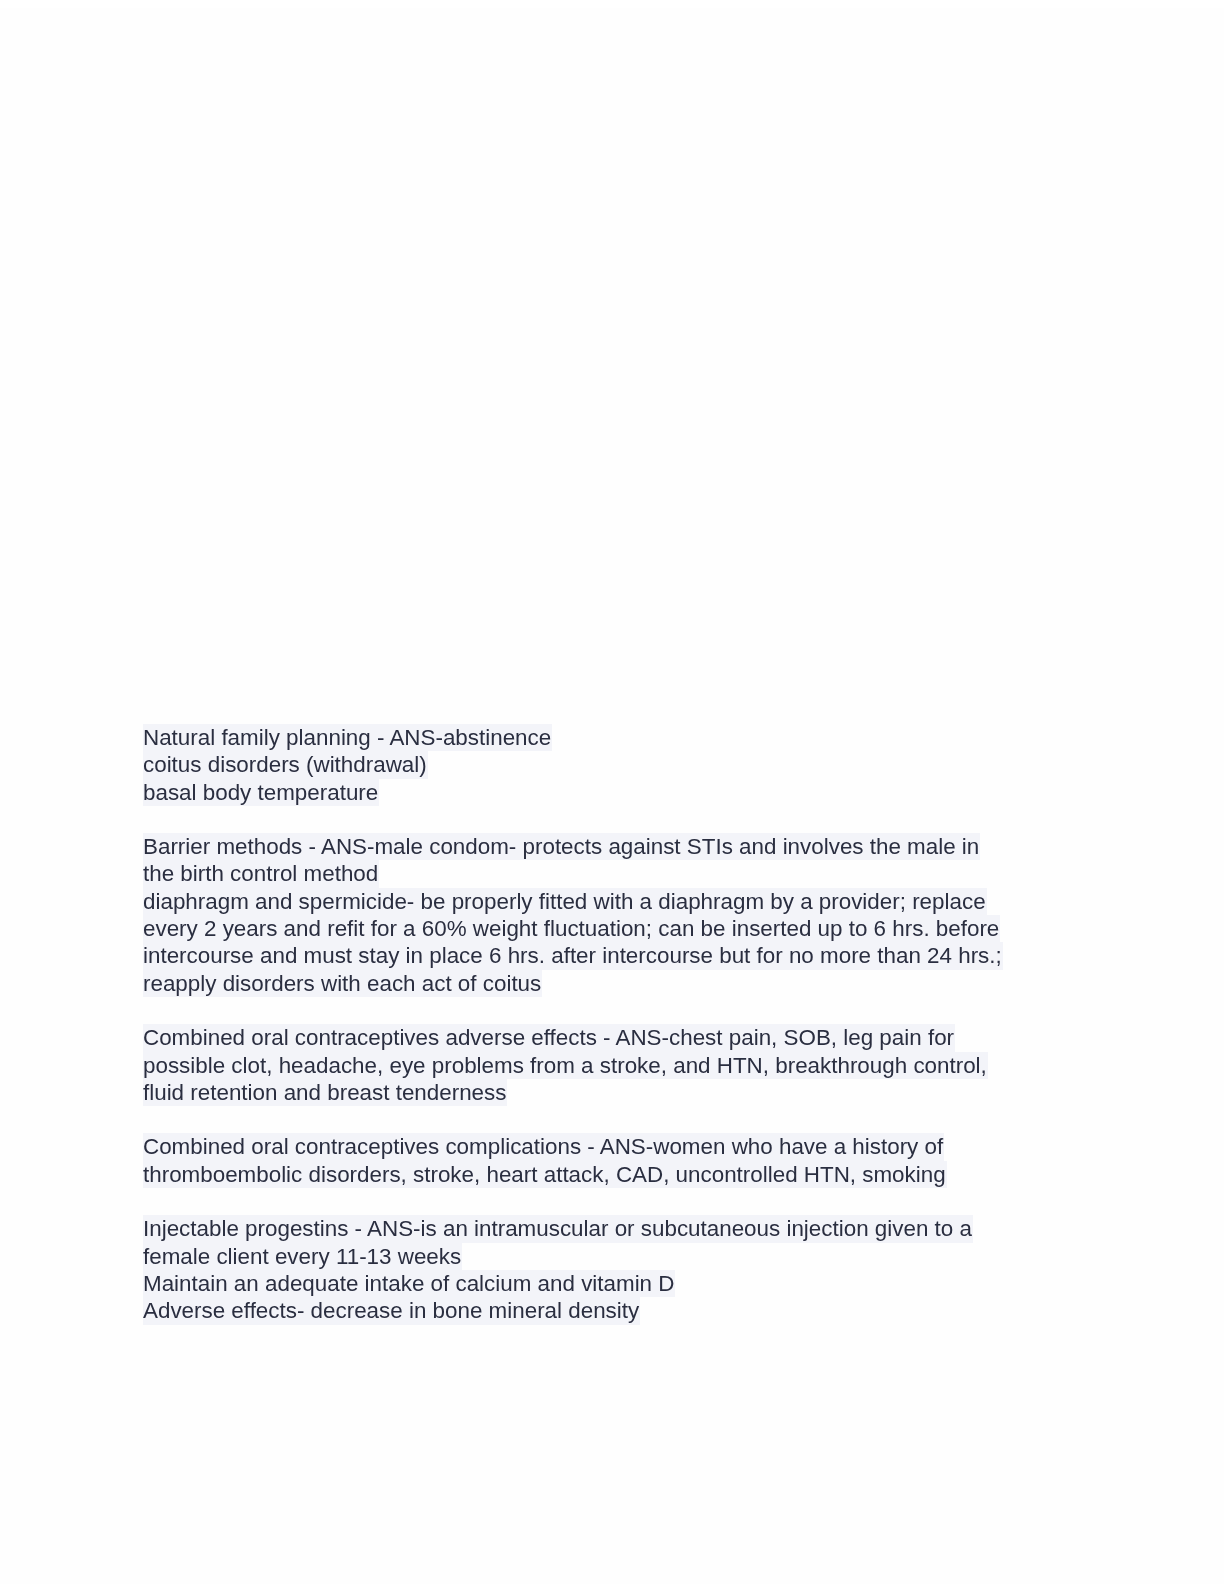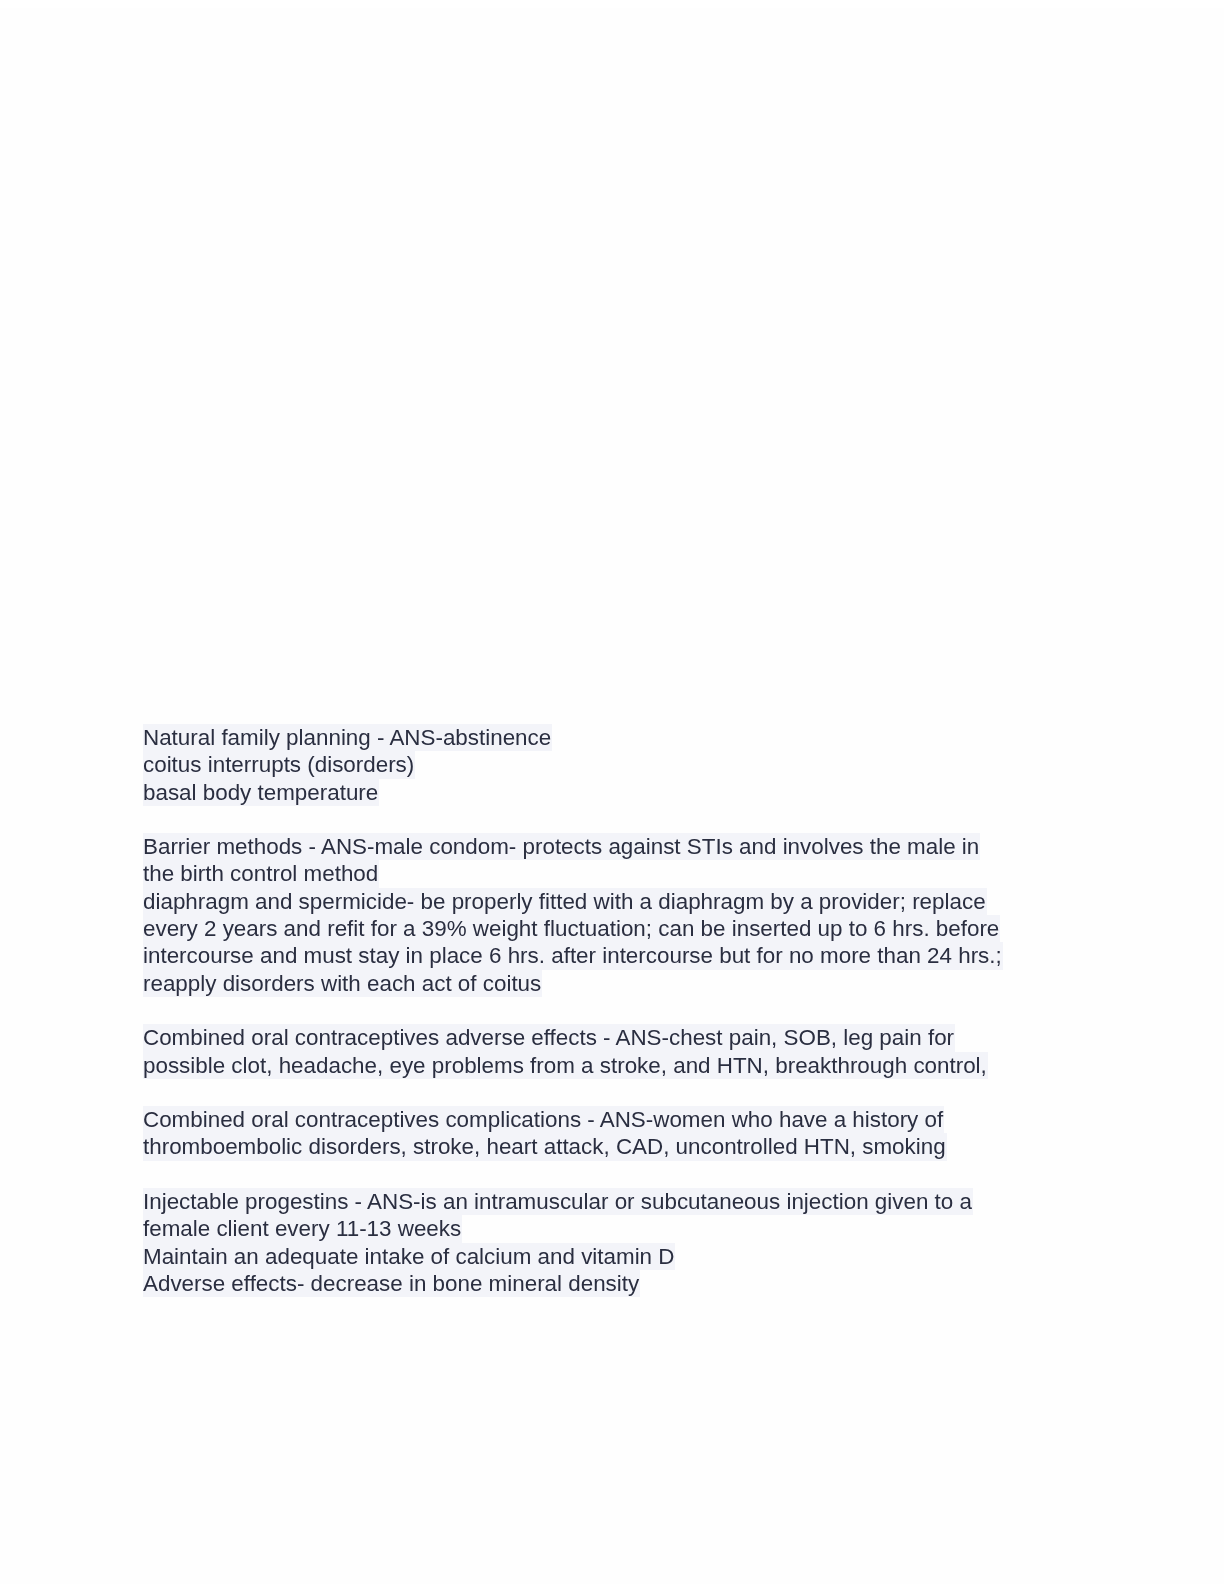--- a/index.html
+++ b/index.html
@@ -45,36 +45,37 @@
     }
   </style>
 </head>
 <body>
 
 <div class="page">
   <div class="content">
 
     <div class="block">
       <div class="line"><span class="hl">Natural family planning - ANS-abstinence</span></div>
-      <div class="line"><span class="hl">coitus interrupts (disorders)</span></div>
+      <div class="line"><span class="hl">coitus disorders (withdrawal)</span></div>
       <div class="line"><span class="hl">basal body temperature</span></div>
     </div>
 
     <div class="block">
       <div class="line"><span class="hl">Barrier methods - ANS-male condom- protects against STIs and involves the male in</span></div>
       <div class="line"><span class="hl">the birth control method</span></div>
       <div class="line"><span class="hl">diaphragm and spermicide- be properly fitted with a diaphragm by a provider; replace</span></div>
-      <div class="line"><span class="hl">every 2 years and refit for a 39% weight fluctuation; can be inserted up to 6 hrs. before</span></div>
+      <div class="line"><span class="hl">every 2 years and refit for a 60% weight fluctuation; can be inserted up to 6 hrs. before</span></div>
       <div class="line"><span class="hl">intercourse and must stay in place 6 hrs. after intercourse but for no more than 24 hrs.;</span></div>
       <div class="line"><span class="hl">reapply disorders with each act of coitus</span></div>
     </div>
 
     <div class="block">
       <div class="line"><span class="hl">Combined oral contraceptives adverse effects - ANS-chest pain, SOB, leg pain for</span></div>
       <div class="line"><span class="hl">possible clot, headache, eye problems from a stroke, and HTN, breakthrough control,</span></div>
+      <div class="line"><span class="hl">fluid retention and breast tenderness</span></div>
     </div>
 
     <div class="block">
       <div class="line"><span class="hl">Combined oral contraceptives complications - ANS-women who have a history of</span></div>
       <div class="line"><span class="hl">thromboembolic disorders, stroke, heart attack, CAD, uncontrolled HTN, smoking</span></div>
     </div>
 
     <div class="block">
       <div class="line"><span class="hl">Injectable progestins - ANS-is an intramuscular or subcutaneous injection given to a</span></div>
       <div class="line"><span class="hl">female client every 11-13 weeks</span></div>

